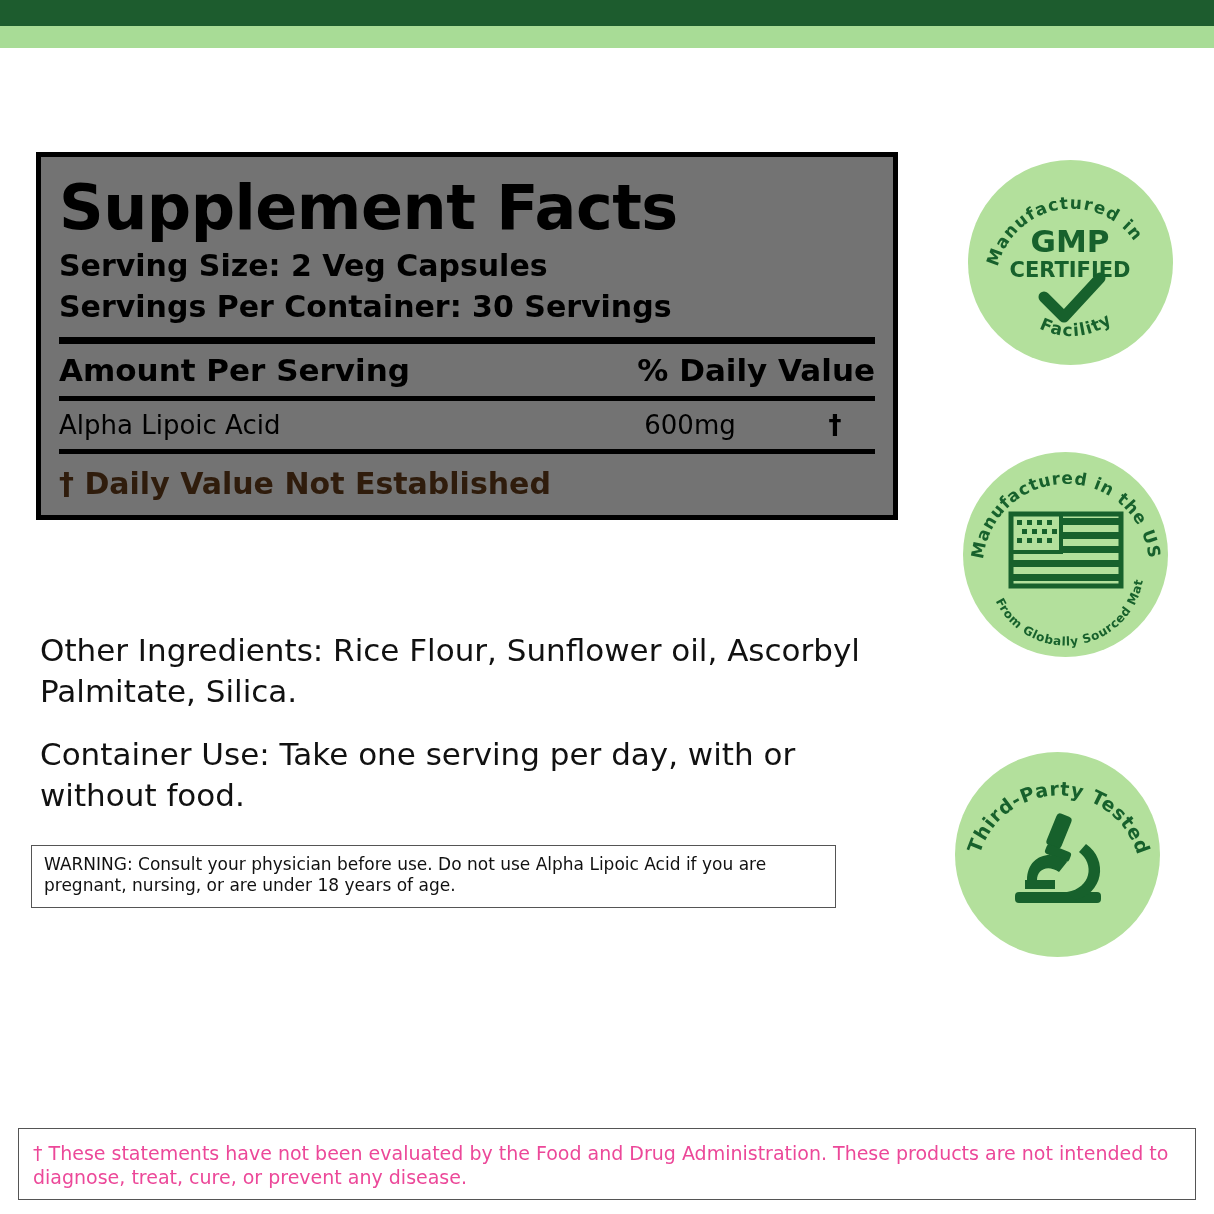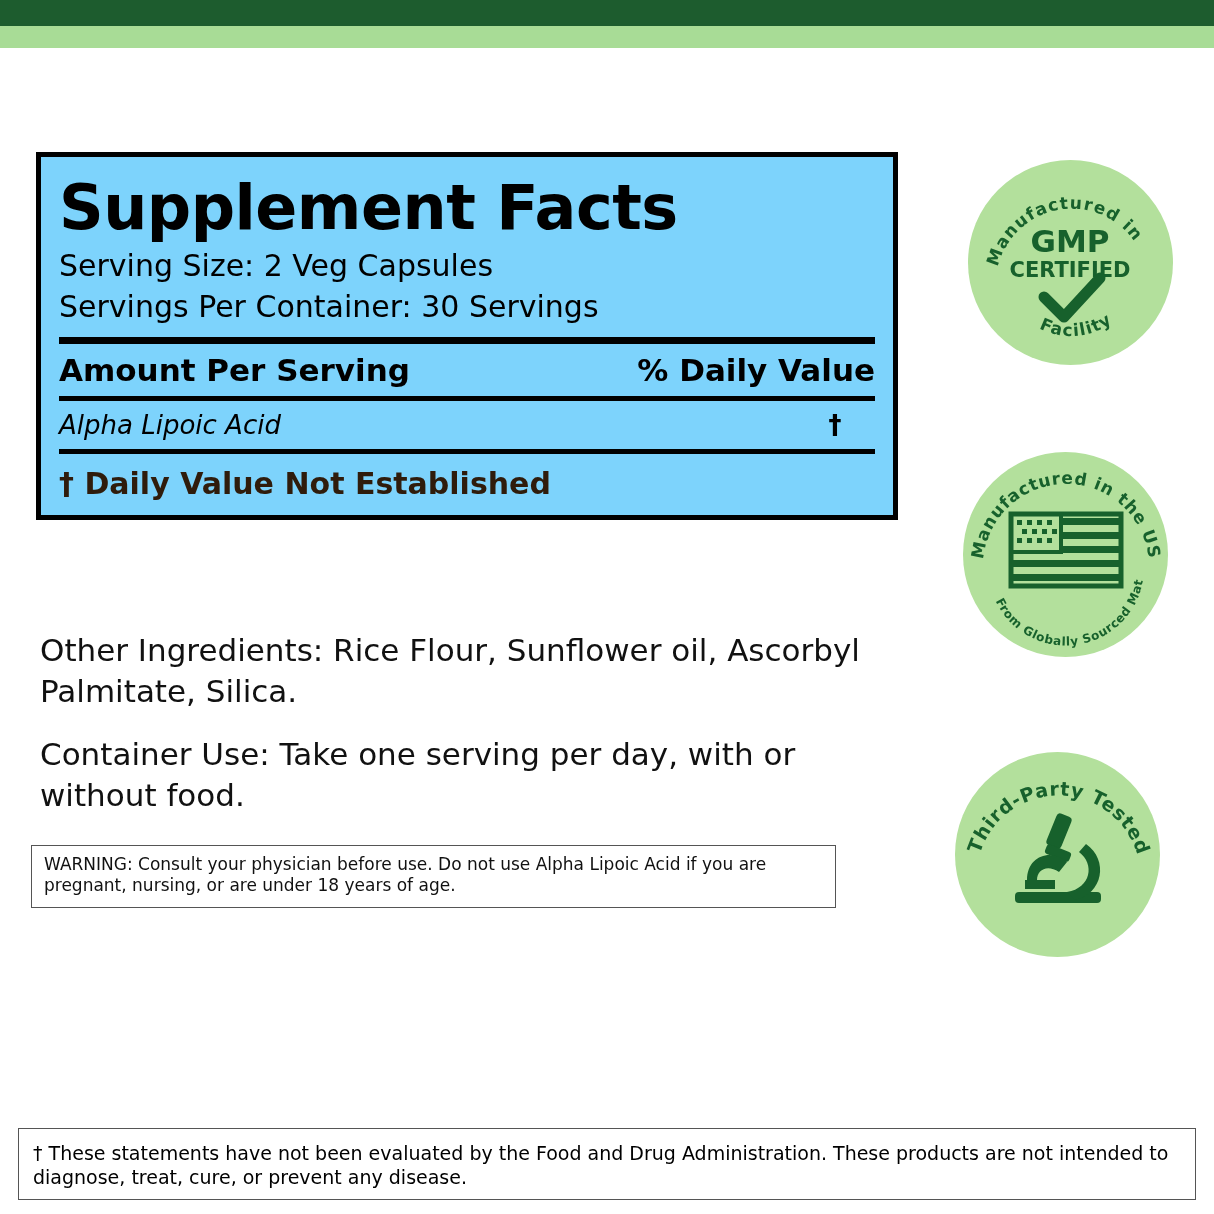--- a/index.html
+++ b/index.html
@@ -31,34 +31,34 @@
   }
 
   
   .facts-panel {
     position: absolute;
     left: 36px;
     top: 152px;
     width: 862px;
     border: 5px solid #000000;
     box-sizing: border-box;
-    background: #7dd3fc;
+    background: #737373;
     padding: 0 18px;
   }
   .facts-title {
     font-size: 62px;
     font-weight: bold;
     letter-spacing: -0.5px;
     line-height: 1.05;
     margin: 18px 0 6px 0;
     color: #000000;
   }
   .facts-serving {
     font-size: 30px;
-    font-weight: normal;
+    font-weight: bold;
     line-height: 1.35;
     color: #000000;
   }
   .rule-thick {
     border-bottom: 7px solid #000000;
     margin-top: 10px;
   }
   .rule-medium {
     border-bottom: 5px solid #000000;
   }
@@ -72,21 +72,21 @@
     color: #000000;
     gap: 44px;
   }
   .ingredient-row {
     display: flex;
     align-items: baseline;
     font-size: 26px;
     padding: 9px 0 9px 0;
     color: #000000;
   }
-  .ingredient-name { flex: 1 1 auto; font-style: italic; }
+  .ingredient-name { flex: 1 1 auto; }
   .ingredient-amount {
     width: 210px;
     text-align: center;
   }
   .ingredient-dv {
     width: 80px;
     text-align: center;
     font-weight: bold;
   }
   .dv-note {
@@ -143,21 +143,21 @@
     position: absolute;
     left: 18px;
     top: 1128px;
     width: 1178px;
     height: 72px;
     border: 1px solid #555555;
     box-sizing: border-box;
     padding: 12px 14px;
     font-size: 19px;
     line-height: 1.28;
-    color: #000000;
+    color: #ec4899;
   }
 </style>
 </head>
 <body>
 
 <div class="top-bar-dark"></div>
 <div class="top-bar-light"></div>
 
 <div class="facts-panel">
   <div class="facts-title">Supplement Facts</div>
@@ -168,20 +168,21 @@
 
   <div class="amount-row">
     <span>Amount Per Serving</span>
     <span>% Daily Value</span>
   </div>
 
   <div class="rule-medium"></div>
 
   <div class="ingredient-row">
     <span class="ingredient-name">Alpha Lipoic Acid</span>
+    <span class="ingredient-amount">600mg</span>
     <span class="ingredient-dv">†</span>
   </div>
 
   <div class="rule-medium"></div>
 
   <div class="dv-note">† Daily Value Not Established</div>
 </div>
 
 <div class="body-block">
   <div class="para">

